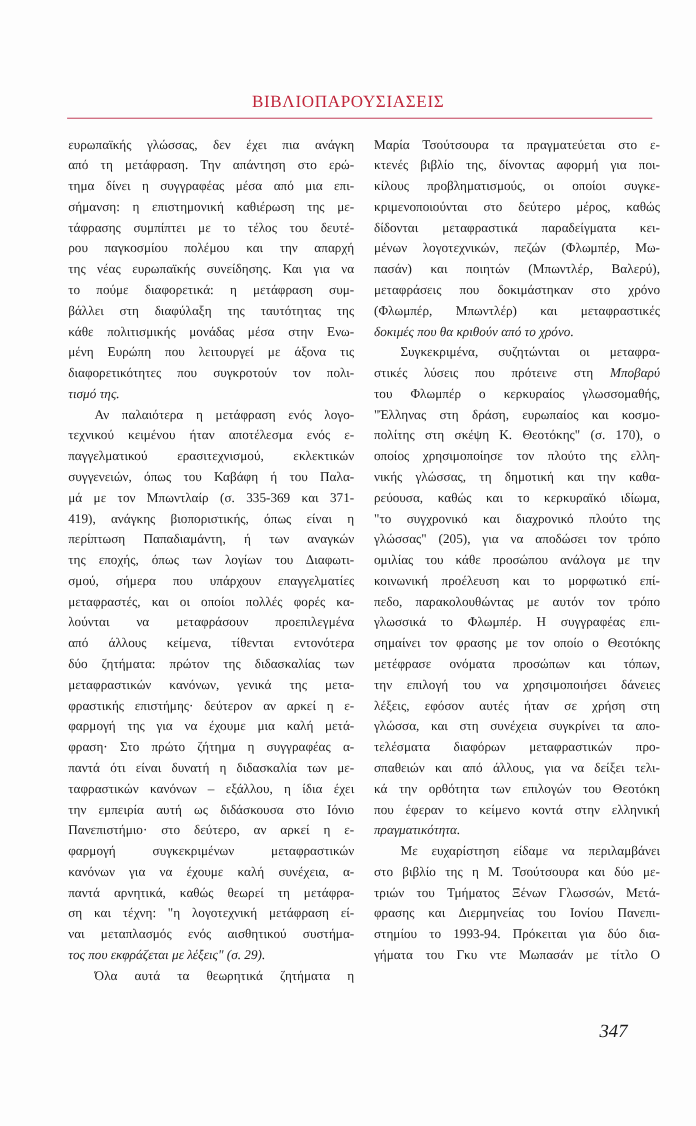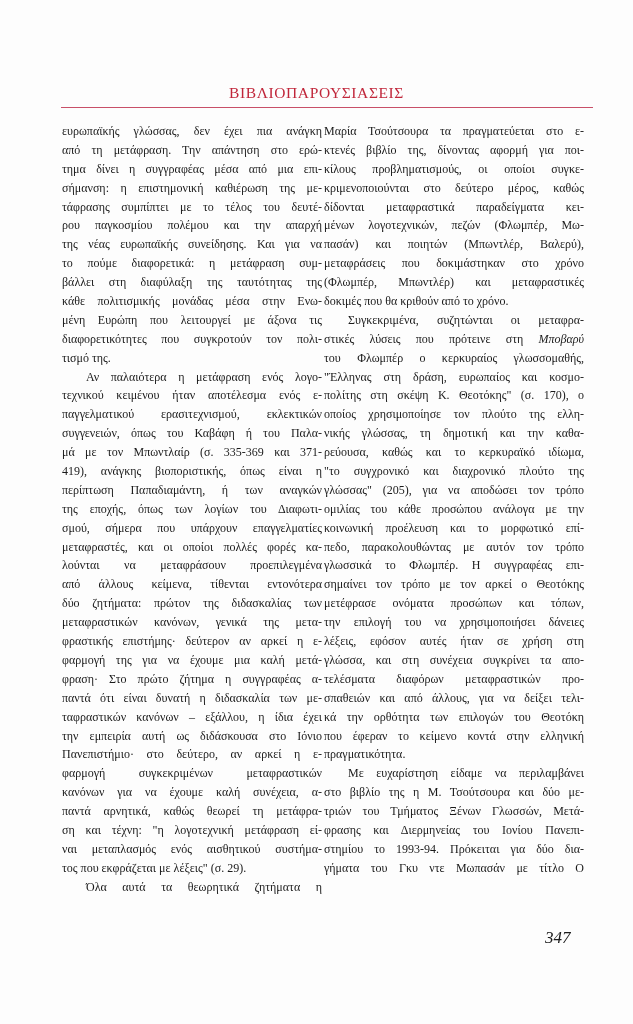--- a/index.html
+++ b/index.html
@@ -15,23 +15,23 @@
     position: absolute; left: 61px; width: 532px; top: 107px; height: 0;
     border-top: 1.6px solid #c85068;
   }
   .col {
     position: absolute; top: 122px; width: 260px;
     font-family: "Liberation Serif", "DejaVu Serif", serif;
     font-size: 12px; line-height: 18.9px; color: #1a1a1a;
     text-align: justify;
   }
   .col-left { left: 62px; }
-  .col-right { left: 324px; }
+  .col-right { left: 340px; }
   .line { display: block; white-space: nowrap; text-align-last: justify; height: 18.9px; }
-  .line.last { text-align-last: left; }
+  .line.last { text-align-last: left; font-style: italic; }
   .line.indent { padding-left: 24px; }
   .ital { font-style: italic; }
   .page-number {
     position: absolute; left: 545px; top: 928px;
     font-family: "Liberation Serif", "DejaVu Serif", serif;
     font-style: italic; font-size: 17px; color: #1a1a1a;
   }
 </style>
 </head>
 <body>
@@ -101,21 +101,21 @@
       <span class="line">πολίτης στη σκέψη Κ. Θεοτόκης" (σ. 170), ο</span>
       <span class="line">οποίος χρησιμοποίησε τον πλούτο της ελλη-</span>
       <span class="line">νικής γλώσσας, τη δημοτική και την καθα-</span>
       <span class="line">ρεύουσα, καθώς και το κερκυραϊκό ιδίωμα,</span>
       <span class="line">"το συγχρονικό και διαχρονικό πλούτο της</span>
       <span class="line">γλώσσας" (205), για να αποδώσει τον τρόπο</span>
       <span class="line">ομιλίας του κάθε προσώπου ανάλογα με την</span>
       <span class="line">κοινωνική προέλευση και το μορφωτικό επί-</span>
       <span class="line">πεδο, παρακολουθώντας με αυτόν τον τρόπο</span>
       <span class="line">γλωσσικά το Φλωμπέρ. Η συγγραφέας επι-</span>
-      <span class="line">σημαίνει τον τρόπο με τον αρκεί ο Θεοτόκης</span>
+      <span class="line">σημαίνει τον φρασης με τον οποίο ο Θεοτόκης</span>
       <span class="line">μετέφρασε ονόματα προσώπων και τόπων,</span>
       <span class="line">την επιλογή του να χρησιμοποιήσει δάνειες</span>
       <span class="line">λέξεις, εφόσον αυτές ήταν σε χρήση στη</span>
       <span class="line">γλώσσα, και στη συνέχεια συγκρίνει τα απο-</span>
       <span class="line">τελέσματα διαφόρων μεταφραστικών προ-</span>
       <span class="line">σπαθειών και από άλλους, για να δείξει τελι-</span>
       <span class="line">κά την ορθότητα των επιλογών του Θεοτόκη</span>
       <span class="line">που έφεραν το κείμενο κοντά στην ελληνική</span>
       <span class="line last">πραγματικότητα.</span>
       <span class="line indent">Με ευχαρίστηση είδαμε να περιλαμβάνει</span>

